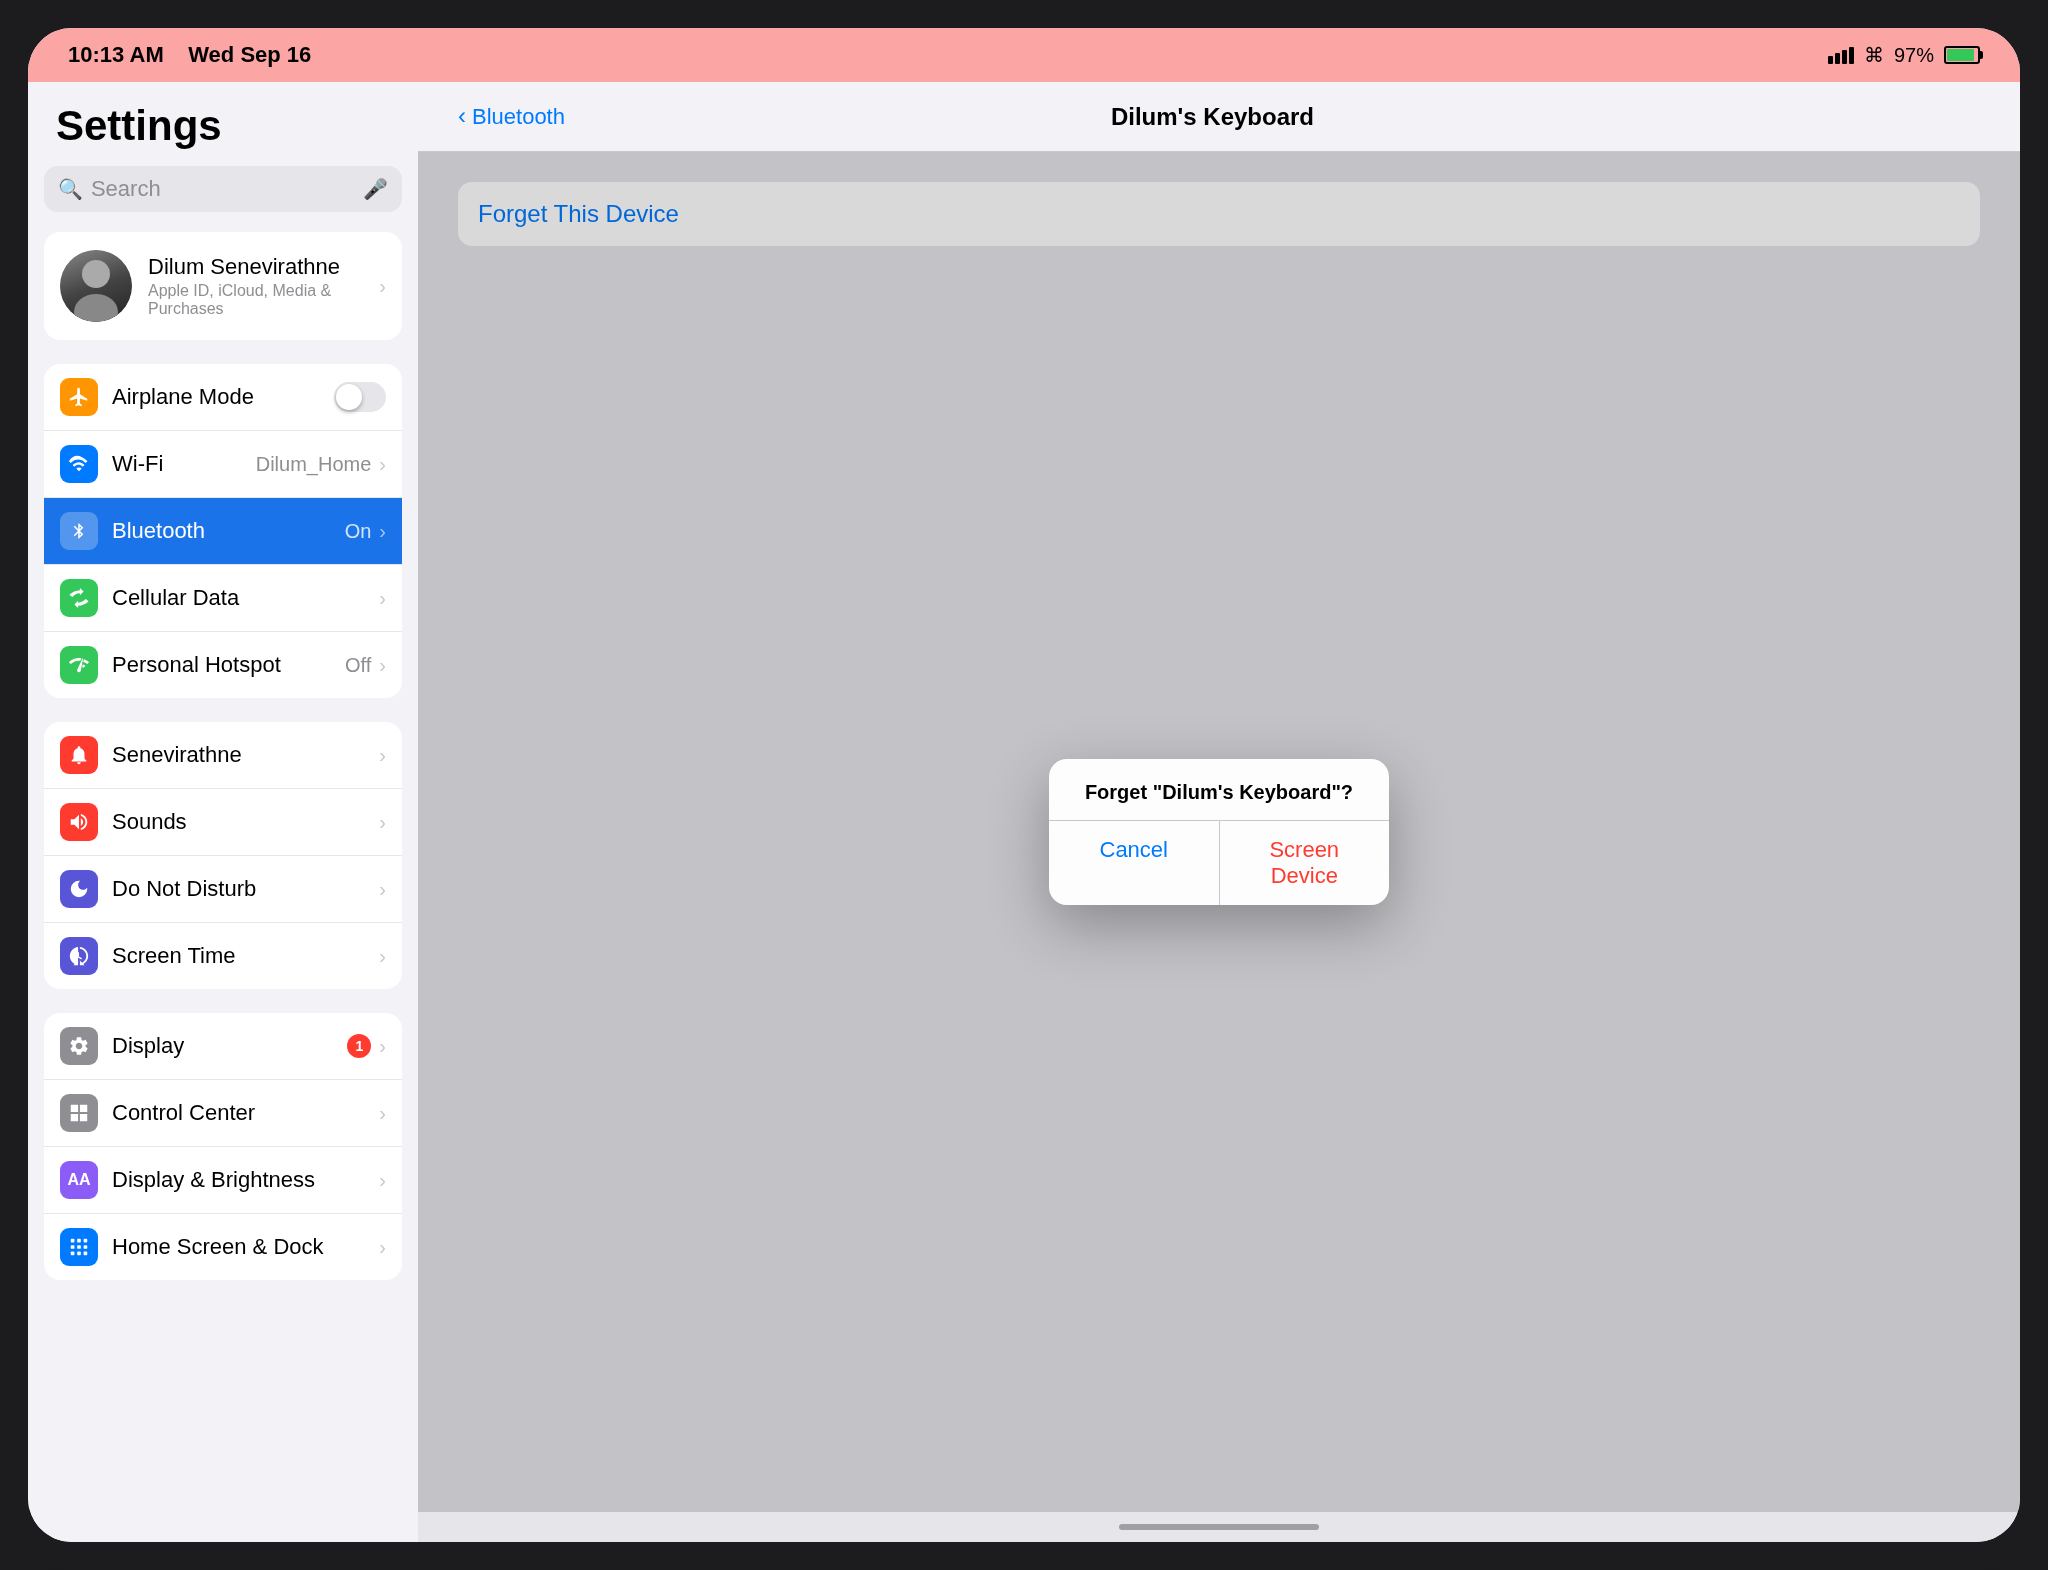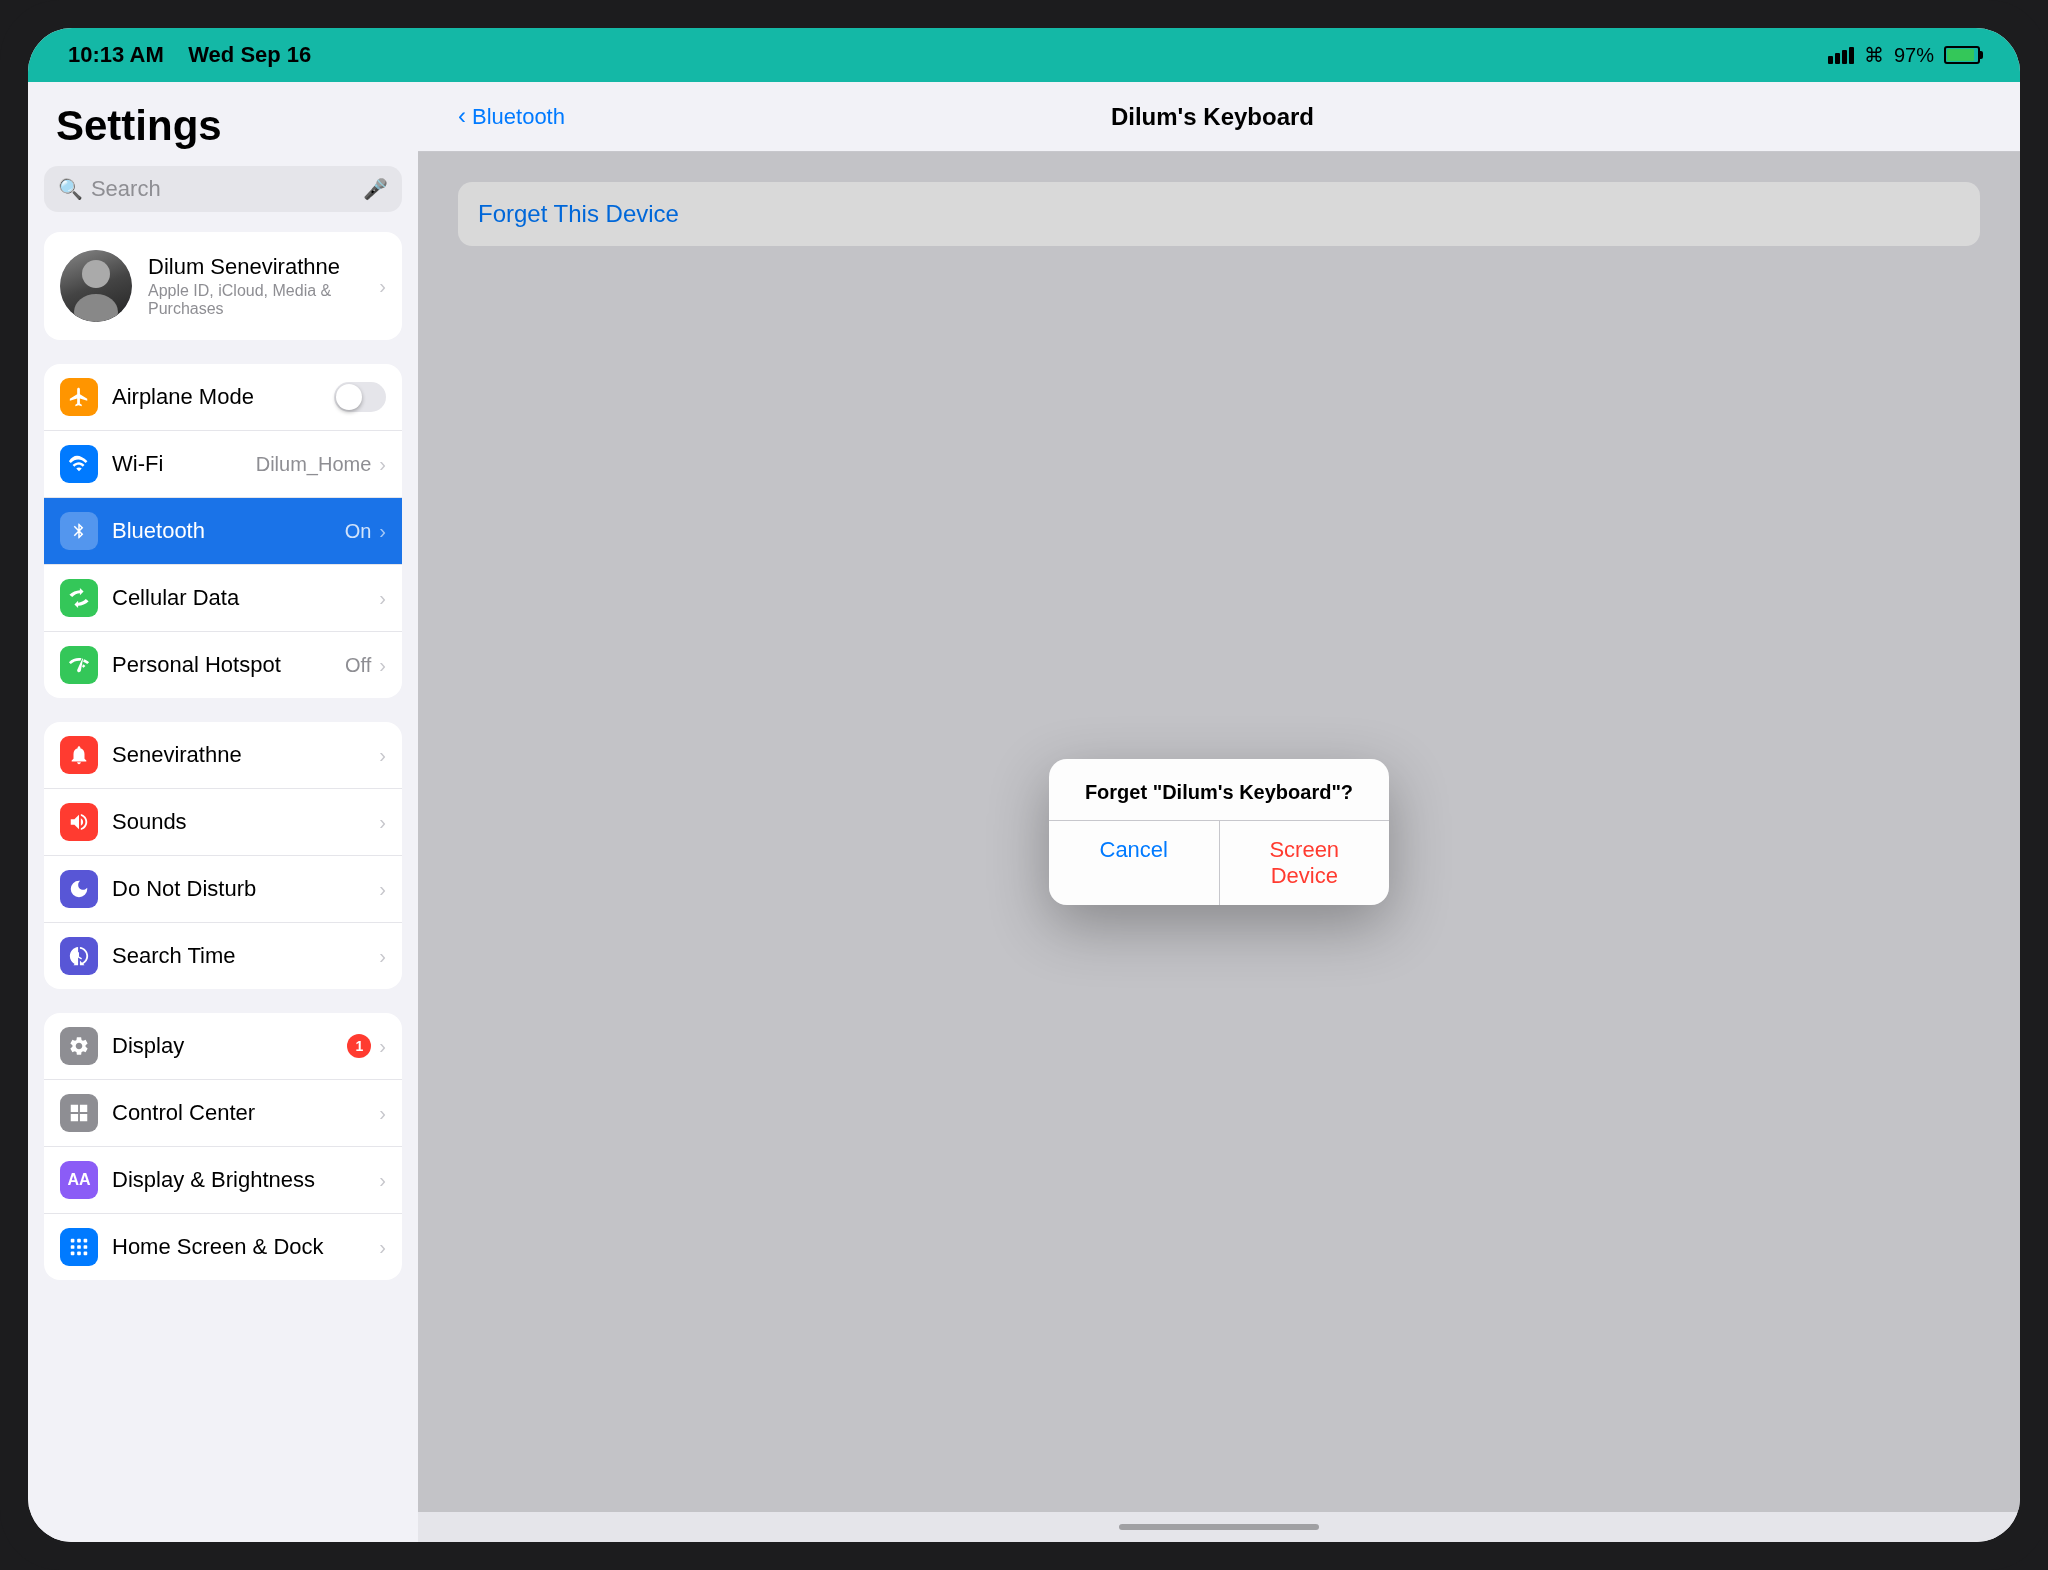--- a/index.html
+++ b/index.html
@@ -30,21 +30,21 @@
       background: #f2f2f7;
       border-radius: 44px;
       overflow: hidden;
       display: flex;
       flex-direction: column;
     }
 
     
     .status-bar {
       height: 54px;
-      background: #14b8a6;
+      background: #fca5a5;
       display: flex;
       align-items: center;
       justify-content: space-between;
       padding: 0 40px;
       flex-shrink: 0;
     }
 
     .status-left {
       font-size: 22px;
       font-weight: 600;
@@ -619,21 +619,21 @@
             <span class="item-label">Do Not Disturb</span>
             <span class="chevron">›</span>
           </div>
 
           <div class="settings-item">
             <div class="item-icon purple-screen">
               <svg width="22" height="22" viewBox="0 0 24 24" fill="white">
                 <path d="M13 2.05v2.02c3.95.49 7 3.85 7 7.93 0 3.21-1.81 6-4.72 7.28L13 17v5h5l-1.22-1.22C19.91 19.07 22 15.76 22 12c0-5.18-3.95-9.45-9-9.95zM11 2.05C5.95 2.55 2 6.82 2 12c0 3.76 2.09 7.07 5.22 8.78L6 22h5V2.05zM12 8v4.5l3.25 2.08-.75 1.23L11 13.5V8h1z"></path>
               </svg>
             </div>
-            <span class="item-label">Search Time</span>
+            <span class="item-label">Screen Time</span>
             <span class="chevron">›</span>
           </div>
 
         </div>
 
         <div class="settings-group">
 
           <div class="settings-item">
             <div class="item-icon gray-general">
               <svg width="22" height="22" viewBox="0 0 24 24" fill="white">

